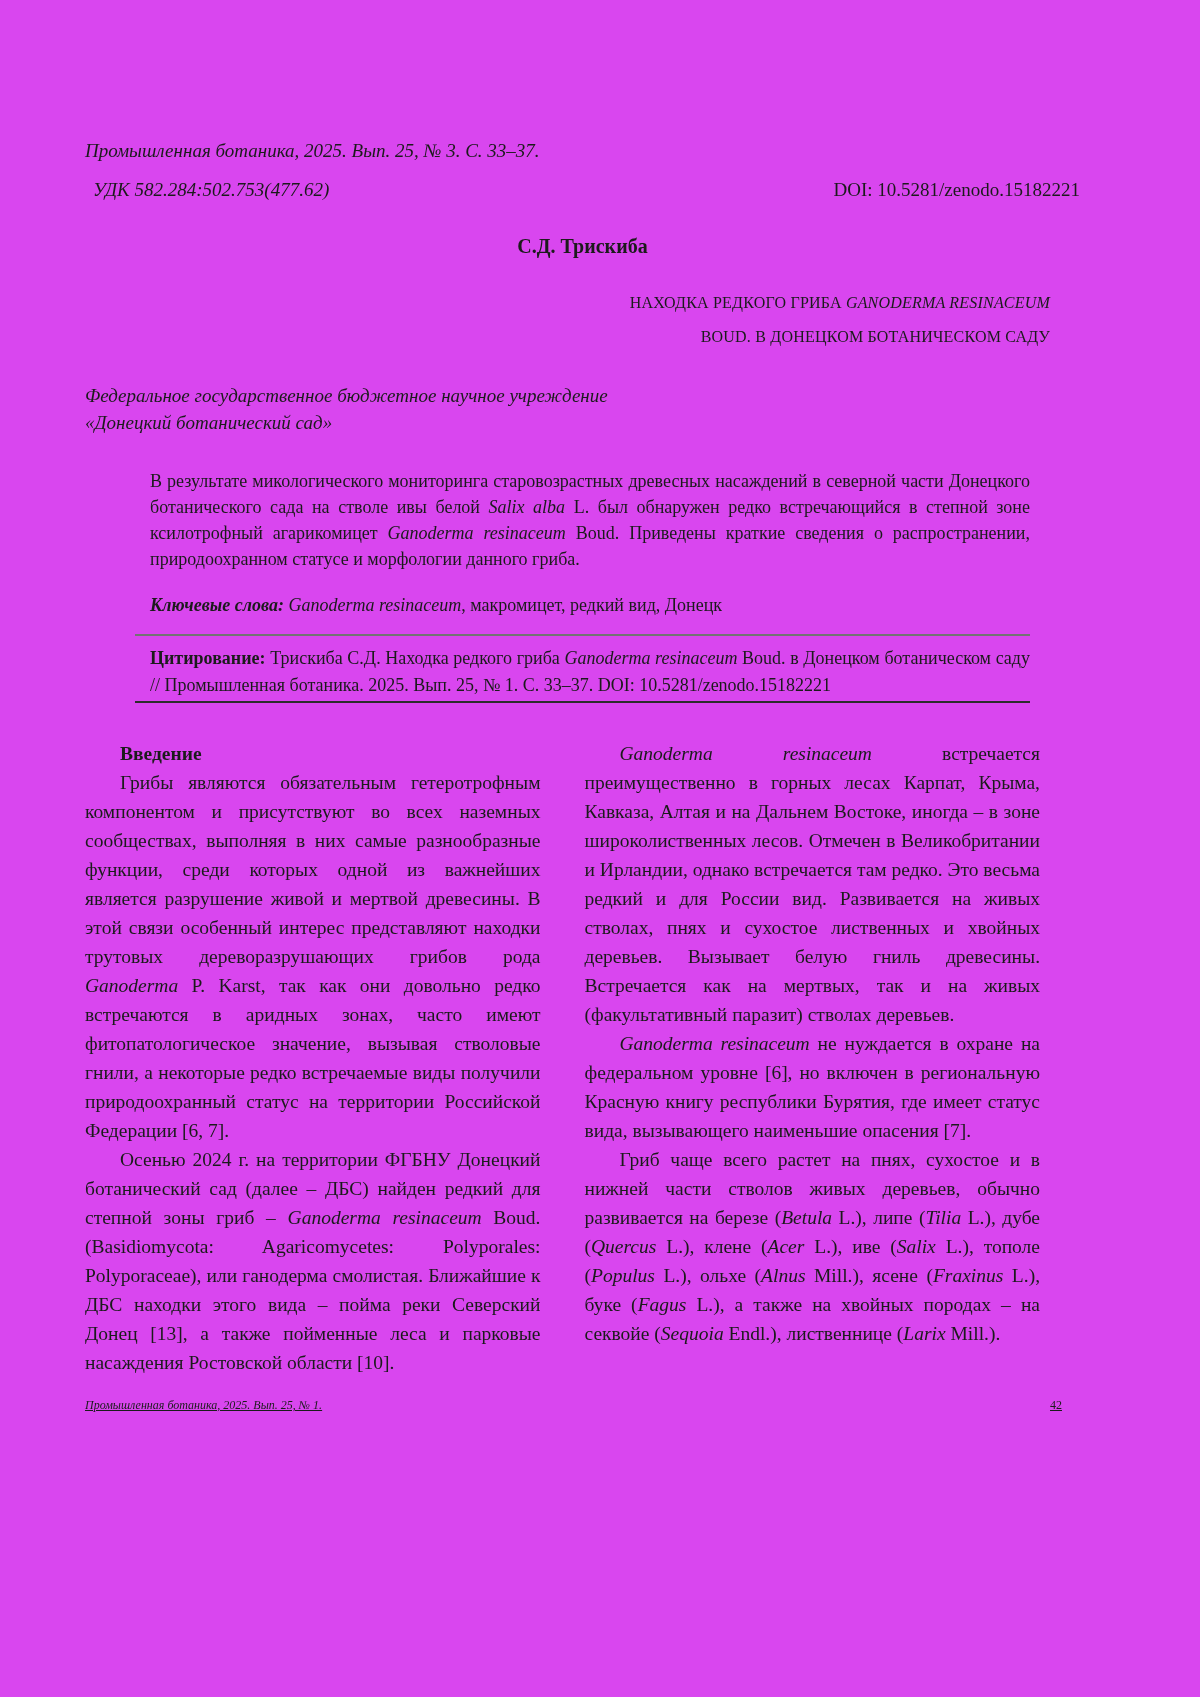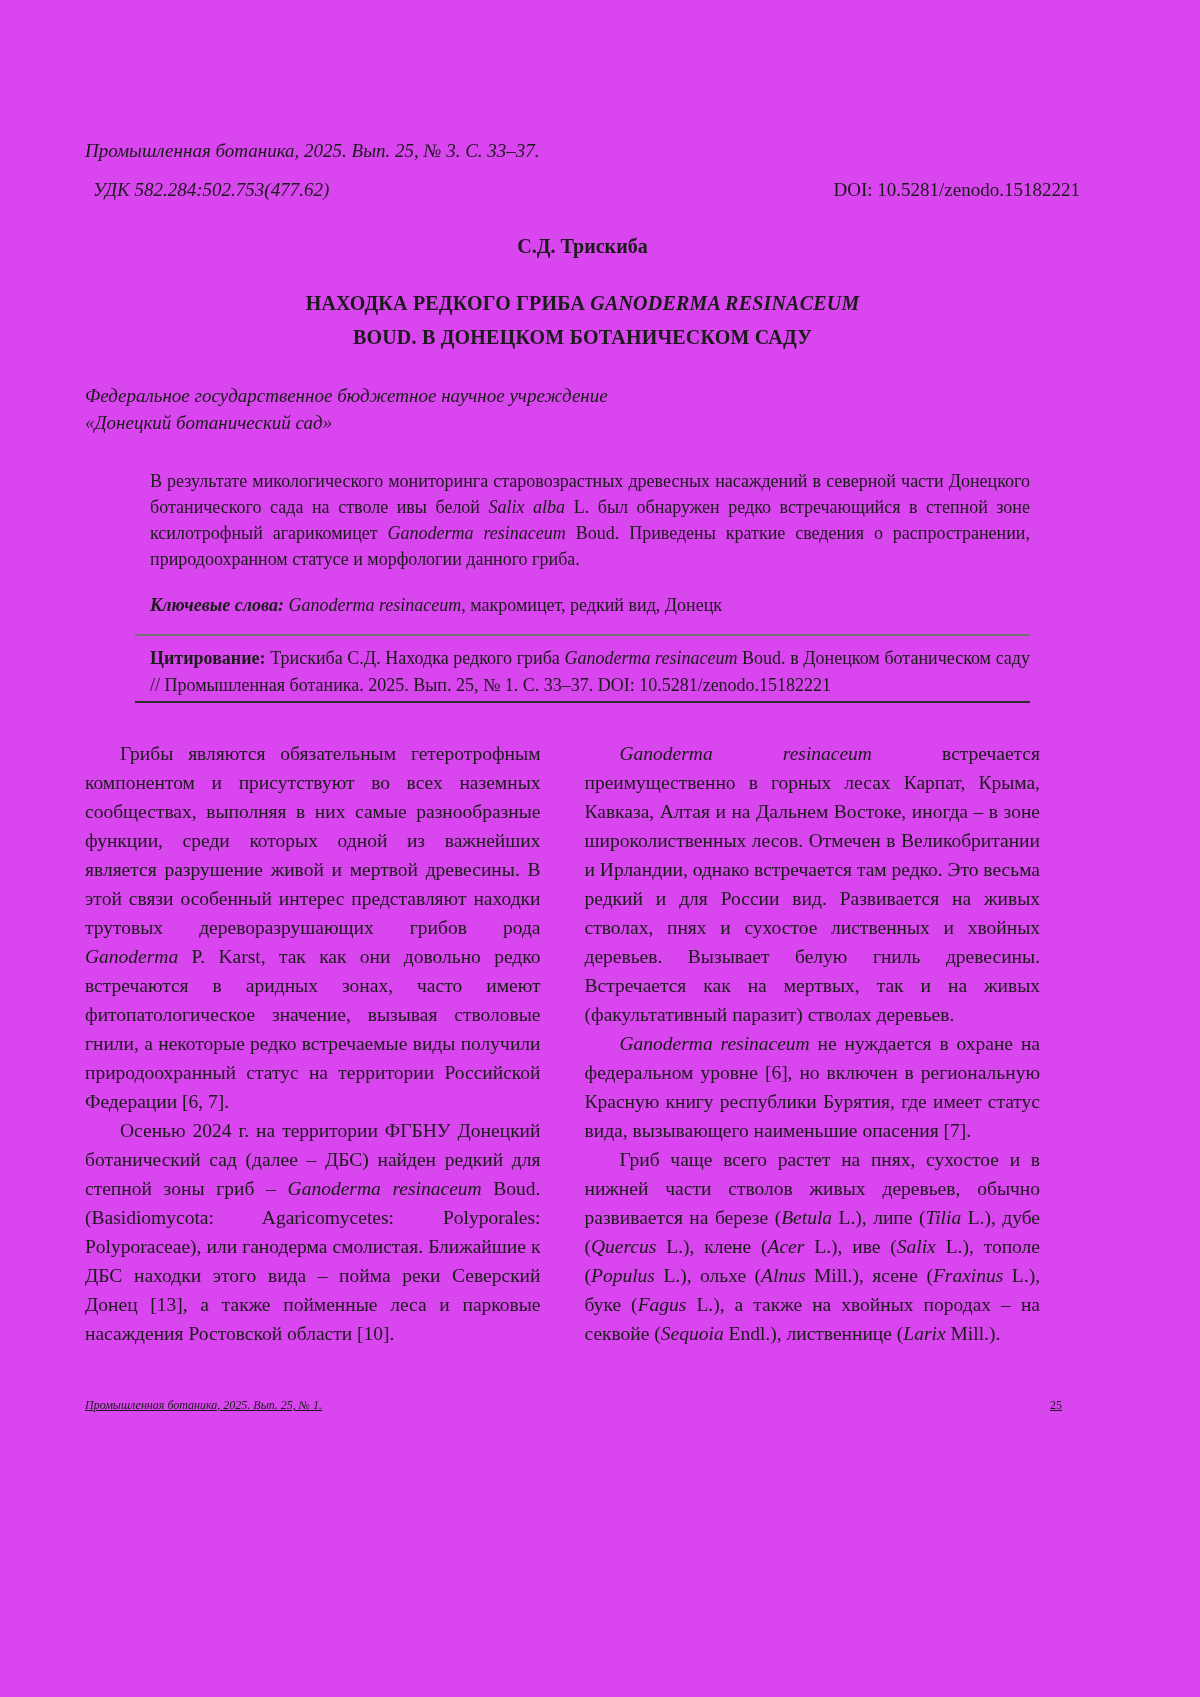--- a/index.html
+++ b/index.html
@@ -31,23 +31,23 @@
   .udc { font-style: italic; padding-left: 8px; }
   .doi { font-style: normal; }
   .author {
     margin: 34px 0 0 0;
     text-align: center;
     font-weight: bold;
     font-size: 20px;
   }
   .title {
     margin: 28px 30px 0 30px;
-    text-align: center;
-    font-weight: bold;
-    font-size: 20px;
+    text-align: right;
+    font-weight: normal;
+    font-size: 16px;
     line-height: 34px;
     letter-spacing: 0.2px;
   }
   .affiliation {
     margin: 28px 0 0 0;
     text-align: left;
     font-style: italic;
     font-size: 19px;
     line-height: 27px;
   }
@@ -133,32 +133,33 @@
   <p class="abstract"><span>В результате микологического мониторинга старовозрастных древесных насаждений в северной части Донецкого ботанического сада на стволе ивы белой </span><span style="font-style: italic;">Salix alba</span><span> L. был обнаружен редко встречающийся в степной зоне ксилотрофный агарикомицет </span><span style="font-style: italic;">Ganoderma resinaceum</span><span> Boud. Приведены краткие сведения о распространении, природоохранном статусе и морфологии данного гриба.</span></p>
 
   <p class="keywords"><span style="font-style: italic; font-weight: bold; margin-top: 43px;">Ключевые слова: </span><span style="font-style: italic;">Ganoderma resinaceum</span><span>, макромицет, редкий вид, Донецк</span></p>
 
   <div class="citation">
     <p class="citation-text"><span style="font-weight: bold;">Цитирование: </span><span>Трискиба С.Д. Находка редкого гриба </span><span style="font-style: italic;">Ganoderma resinaceum</span><span> Boud. в Донецком ботаническом саду // Промышленная ботаника. 2025. Вып. 25, № 1. С. 33–37. DOI: 10.5281/zenodo.15182221</span></p>
   </div>
 
   <div class="body-columns">
     <div class="column">
+      <p class="section-heading">Введение</p>
       <div>
           <p class="body-para"><span>Грибы являются обязательным гетеротрофным компонентом и присутствуют во всех наземных сообществах, выполняя в них самые разнообразные функции, среди которых одной из важнейших является разрушение живой и мертвой древесины. В этой связи особенный интерес представляют находки трутовых дереворазрушающих грибов рода </span><span style="font-style: italic;">Ganoderma</span><span> P. Karst, так как они довольно редко встречаются в аридных зонах, часто имеют фитопатологическое значение, вызывая стволовые гнили, а некоторые редко встречаемые виды получили природоохранный статус на территории Российской Федерации [6, 7].</span></p>
           <p class="body-para"><span>Осенью 2024 г. на территории ФГБНУ Донецкий ботанический сад (далее – ДБС) найден редкий для степной зоны гриб – </span><span style="font-style: italic;">Ganoderma resinaceum</span><span> Boud. (Basidiomycota: Agaricomycetes: Polyporales: Polyporaceae), или ганодерма смолистая. Ближайшие к ДБС находки этого вида – пойма реки Северский Донец [13], а также пойменные леса и парковые насаждения Ростовской области [10].</span></p>
         </div>
     </div>
     <div class="column">
       <div>
           <p class="body-para"><span style="font-style: italic;">Ganoderma resinaceum</span><span> встречается преимущественно в горных лесах Карпат, Крыма, Кавказа, Алтая и на Дальнем Востоке, иногда – в зоне широколиственных лесов. Отмечен в Великобритании и Ирландии, однако встречается там редко. Это весьма редкий и для России вид. Развивается на живых стволах, пнях и сухостое лиственных и хвойных деревьев. Вызывает белую гниль древесины. Встречается как на мертвых, так и на живых (факультативный паразит) стволах деревьев.</span></p>
           <p class="body-para"><span style="font-style: italic;">Ganoderma resinaceum</span><span> не нуждается в охране на федеральном уровне [6], но включен в региональную Красную книгу республики Бурятия, где имеет статус вида, вызывающего наименьшие опасения [7].</span></p>
           <p class="body-para"><span>Гриб чаще всего растет на пнях, сухостое и в нижней части стволов живых деревьев, обычно развивается на березе (</span><span style="font-style: italic;">Betula</span><span> L.), липе (</span><span style="font-style: italic;">Tilia</span><span> L.), дубе (</span><span style="font-style: italic;">Quercus</span><span> L.), клене (</span><span style="font-style: italic;">Acer</span><span> L.), иве (</span><span style="font-style: italic;">Salix</span><span> L.), тополе (</span><span style="font-style: italic;">Populus</span><span> L.), ольхе (</span><span style="font-style: italic;">Alnus</span><span> Mill.), ясене (</span><span style="font-style: italic;">Fraxinus</span><span> L.), буке (</span><span style="font-style: italic;">Fagus</span><span> L.), а также на хвойных породах – на секвойе (</span><span style="font-style: italic;">Sequoia</span><span> Endl.), лиственнице (</span><span style="font-style: italic;">Larix</span><span> Mill.).</span></p>
         </div>
     </div>
   </div>
 
   <footer class="footer">
     <span class="footer-journal">Промышленная ботаника, 2025. Вып. 25, № 1.</span>
-    <span class="footer-page">25</span>
+    <span class="footer-page">42</span>
   </footer>
 
 </div>
 
 </body></html>

